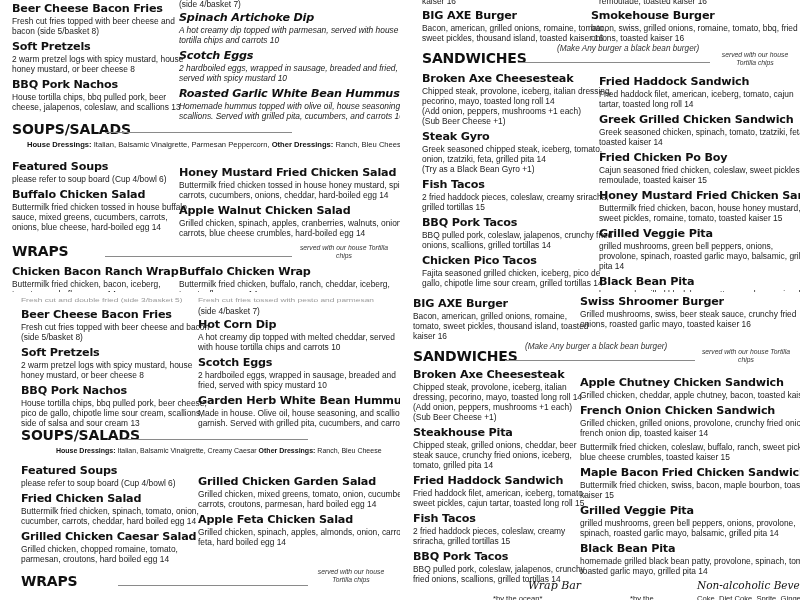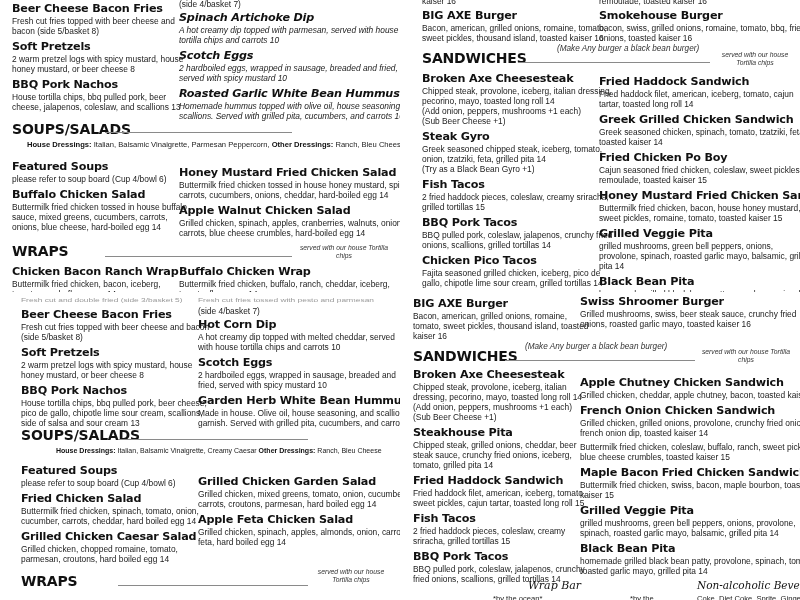--- a/index.html
+++ b/index.html
@@ -177,21 +177,21 @@
 
   <div class="col" style="left:22px;top:9px;width:180px;">
       <div class="item">
         <div class="item-name">BIG AXE Burger</div>
         <div class="item-desc">
           <span class="line">Bacon, american, grilled onions, romaine, tomato,</span>
           <span class="line">sweet pickles, thousand island, toasted kaiser 16</span>
         </div>
       </div>
     </div>
-  <div class="col" style="left:199px;top:9px;width:195px;">
+  <div class="col" style="left:191px;top:9px;width:195px;">
       <div class="item">
         <div class="item-name">Smokehouse Burger</div>
         <div class="item-desc">
           <span class="line">bacon, swiss, grilled onions, romaine, tomato, bbq, fried</span>
           <span class="line">onions, toasted kaiser 16</span>
         </div>
       </div>
     </div>
 
   <div class="make-any" style="left:157px;top:44px;">(Make Any burger a black bean burger)</div>

